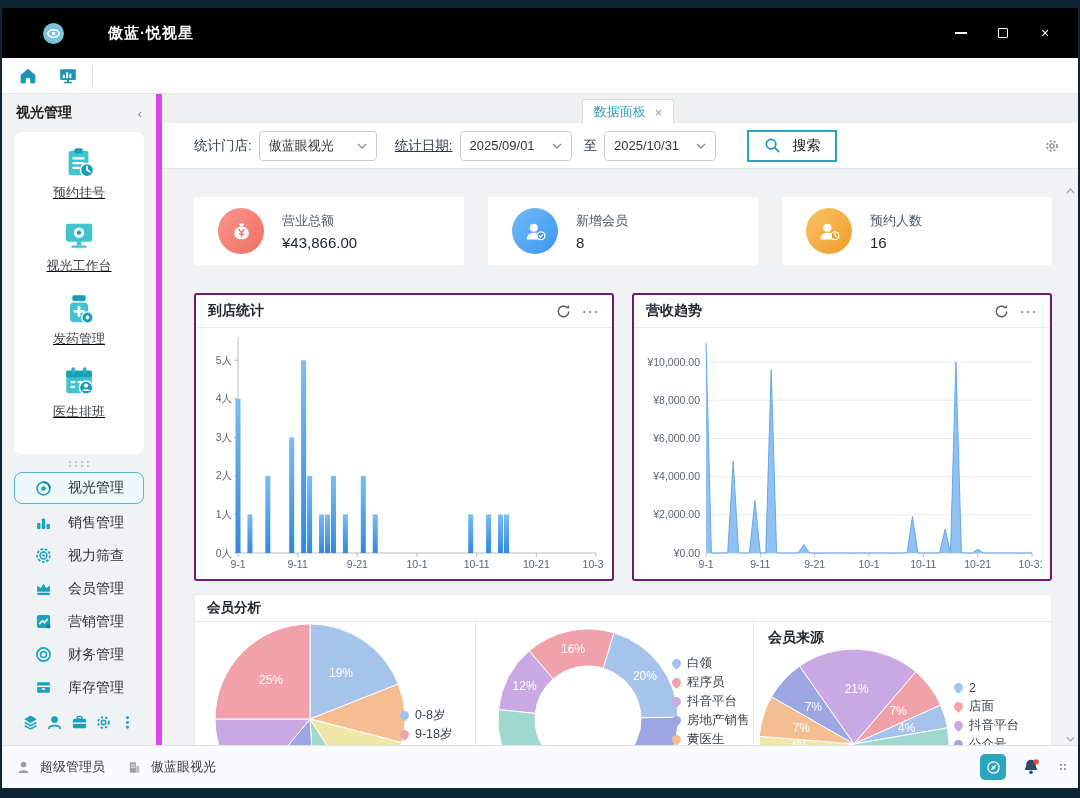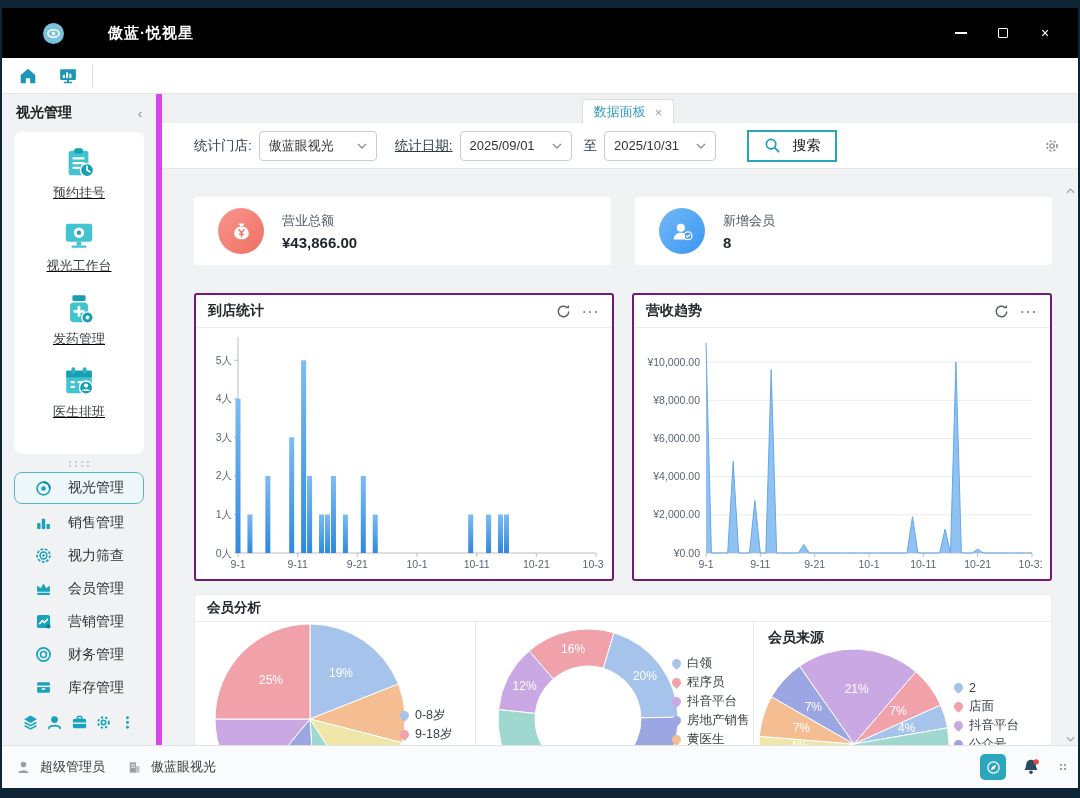--- a/index.html
+++ b/index.html
@@ -48,21 +48,21 @@
   .search-btn { height:32px; width:90px; border:2px solid #2ba5ba; border-radius:0; background:#fff; display:flex; align-items:center; justify-content:center; gap:12px; margin-left:31px; }
   .search-btn .slabel { font-size:14px; color:#222; }
   .f-gear { margin-left:auto; display:flex; }
   .scrollarea { flex:1; overflow:hidden; padding:28px 26px 0 32px; }
   
   .cards { display:flex; gap:24px; }
   .card { flex:1; background:#fff; border-radius:3px; height:68px; display:flex; align-items:center; padding-left:24px; }
   .cicon { width:46px; height:46px; border-radius:50%; display:flex; align-items:center; justify-content:center; flex:none; }
   .ctext { margin-left:18px; }
   .clabel { font-size:13px; color:#4a5560; }
-  .cvalue { font-size:15px; font-weight:bold; color:#1e242a; margin-top:4px; }
+  .cvalue { font-size:15px; font-weight:normal; color:#1e242a; margin-top:4px; }
   
   .chartrow { display:flex; gap:18px; margin-top:28px; }
   .panel { flex:1; background:#fff; border:2px solid #701a75; border-radius:3px; }
   .panel-head { height:33px; display:flex; align-items:center; padding:0 12px; border-bottom:1px solid #ececee; }
   .p-title { font-size:14px; font-weight:bold; color:#22272c; }
   .p-actions { margin-left:auto; display:flex; align-items:center; gap:12px; }
   .p-dots { color:#8a8f95; font-weight:bold; letter-spacing:1.5px; font-size:13px; }
   .panel-body { padding:1px 8px 0; }
   
   .member { background:#fff; border:1px solid #ececee; border-radius:3px; margin-top:13px; height:153px; overflow:hidden; }
@@ -390,20 +390,34 @@
                 <svg viewBox="0 0 32 32" width="27" height="27">
                   <circle cx="14" cy="11.5" r="4.8" fill="#fff"></circle>
                   <path d="M5.5 25.5c0-6 5-8 8.5-8s8.5 2 8.5 8z" fill="#fff"></path>
                   <circle cx="22.5" cy="21" r="4.6" fill="#3b97f0" stroke="#fff" stroke-width="1.6"></circle>
                   <path d="m20.5 21 1.5 1.6 2.5-2.8" fill="none" stroke="#fff" stroke-width="1.6" stroke-linecap="round"></path>
                 </svg>
               </span>
   <span class="ctext">
                 <div class="clabel">新增会员</div>
                 <div class="cvalue">8</div>
+              </span>
+            </div>
+            <div class="card">
+              <span class="cicon" style="background:linear-gradient(135deg,#f8c266,#f09d2a)">
+                <svg viewBox="0 0 32 32" width="27" height="27">
+                  <circle cx="13.5" cy="11.5" r="4.8" fill="#fff"></circle>
+                  <path d="M5 25.5c0-6 5-8 8.5-8s8.5 2 8.5 8z" fill="#fff"></path>
+                  <circle cx="22.5" cy="21" r="4.6" fill="#f09d2a" stroke="#fff" stroke-width="1.6"></circle>
+                  <path d="M22.5 18.6V21l1.9 1.1" fill="none" stroke="#fff" stroke-width="1.5" stroke-linecap="round"></path>
+                </svg>
+              </span>
+  <span class="ctext">
+                <div class="clabel">预约人数</div>
+                <div class="cvalue">16</div>
               </span>
             </div>
           </div>
 
         <div class="chartrow">
           <div class="panel">
             <div class="panel-head">
               <span class="p-title">到店统计</span>
               <span class="p-actions">
                 <span style="display:flex">

